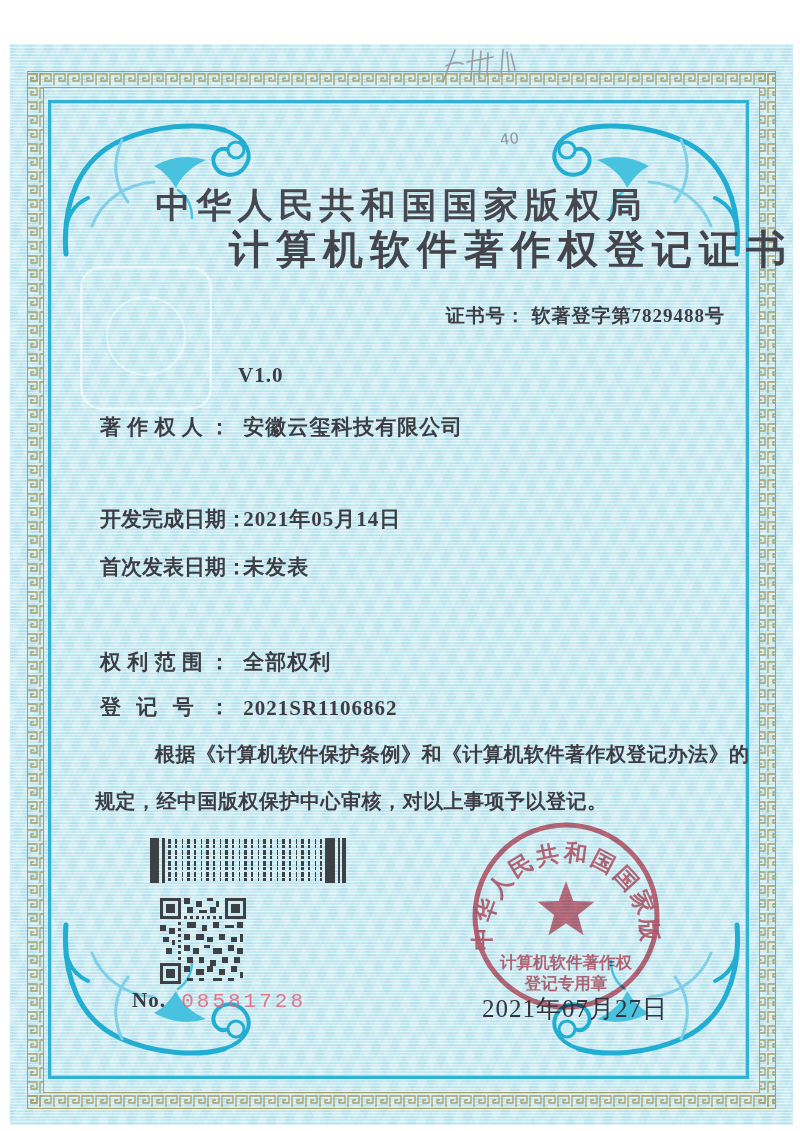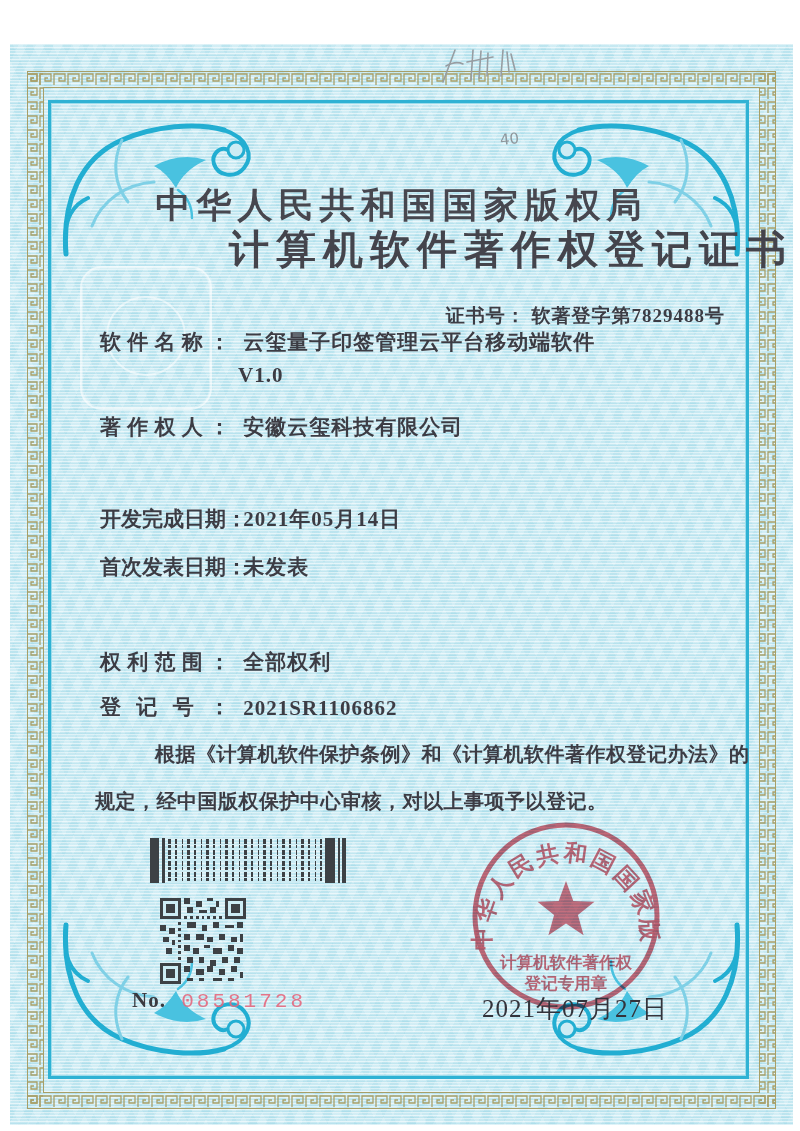--- a/index.html
+++ b/index.html
@@ -143,24 +143,20 @@
 
   <div class="watermark"></div>
 
   <div class="authority">中华人民共和国国家版权局</div>
   <div class="cert-title">计算机软件著作权登记证书</div>
   <div class="cert-no-line">
     <span>证书号：</span>
     <span>软著登字第7829488号</span>
   </div>
 
-  <div class="row" style="top:284px">
-    <span class="lbl">软件名称：</span>
-    <span class="val">云玺量子印签管理云平台移动端软件</span>
-  </div>
   <div class="val-cont" style="top:319px">V1.0</div>
 
   <div class="row" style="top:369px">
     <span class="lbl">著作权人：</span>
     <span class="val">安徽云玺科技有限公司</span>
   </div>
 
   <div class="row" style="top:461px">
     <span class="lbl">开发完成日期：</span>
     <span class="val">2021年05月14日</span>

